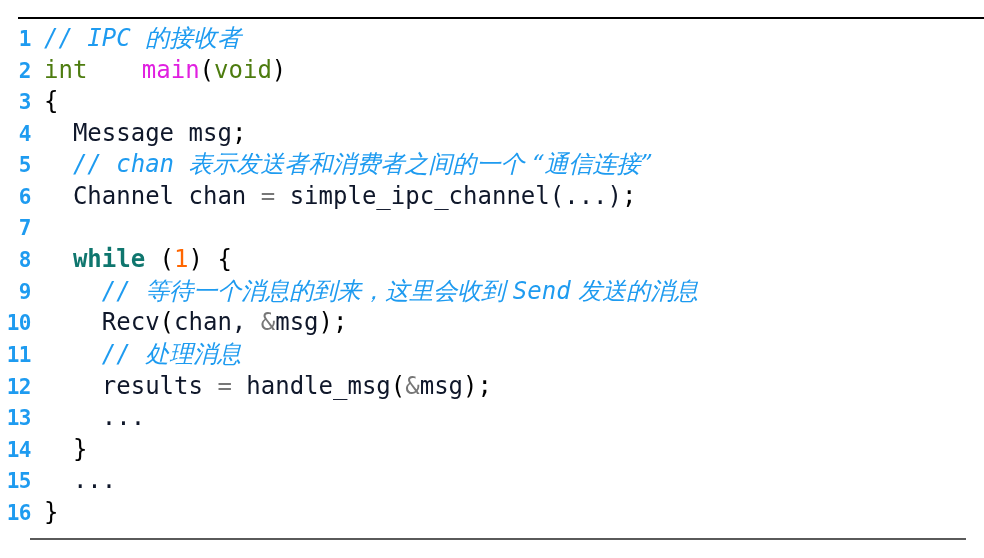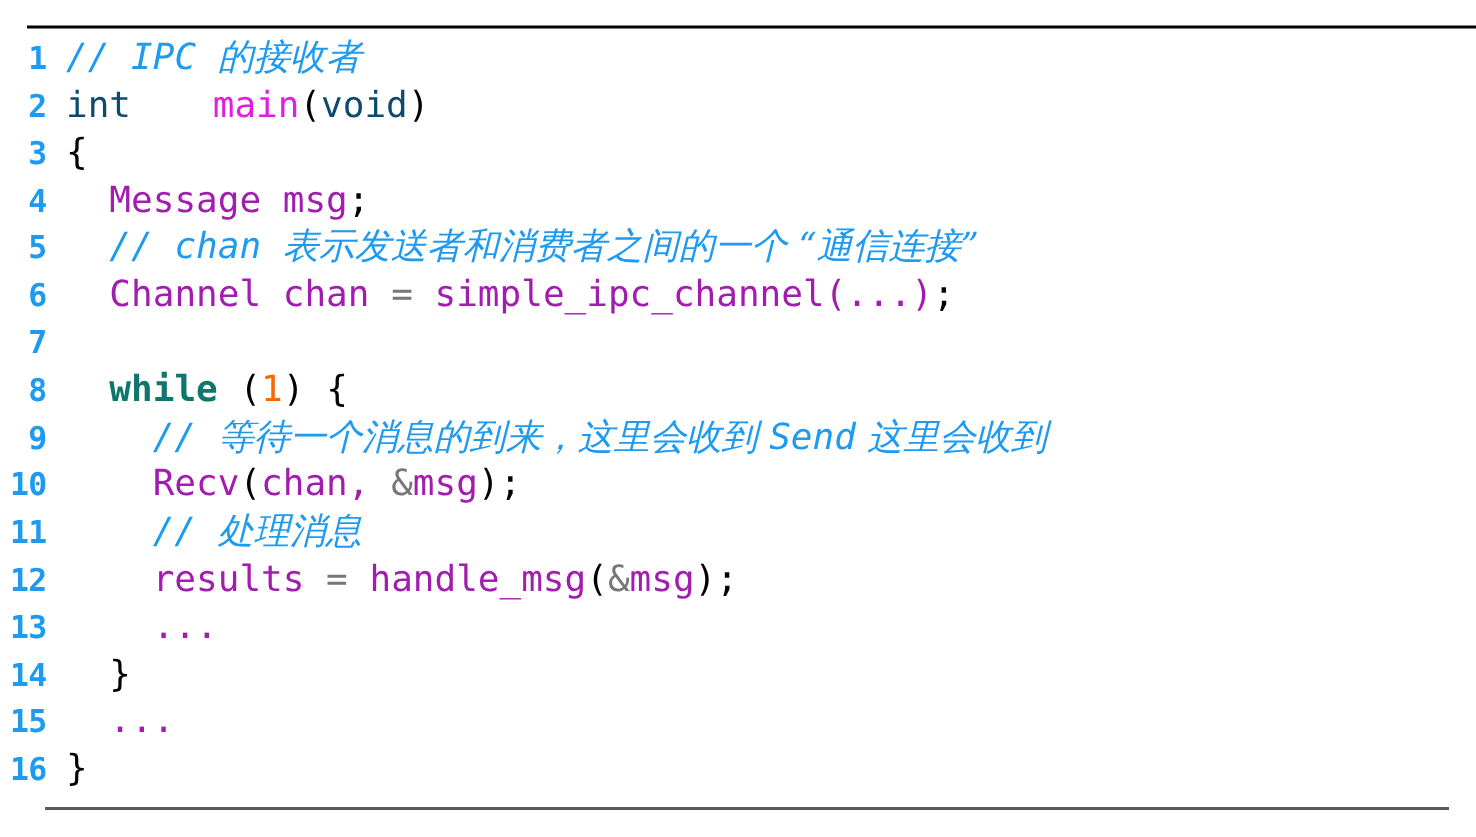--- a/index.html
+++ b/index.html
@@ -64,25 +64,25 @@
   .linecode {
     flex: 1 1 auto;
     font-family: "DejaVu Sans Mono", monospace;
     font-size: 24px;
     line-height: 31.6px;
     color: #000000;
     white-space: pre;
     letter-spacing: 0px;
   }
   
-  .t-plain   { color: #a21caf; text-align: center; }
+  .t-plain   { color: #0f172a; text-align: center; }
   .t-comment { color: #1E9BF0; font-style: italic; }
   .t-comment-cn { color: #1E9BF0; font-style: italic; font-family: "DejaVu Serif", serif; }
   .t-keyword { color: #0f766e; font-weight: 600; }
-  .t-type    { color: #0c4a6e; }
+  .t-type    { color: #4d7c0f; }
   .t-func    { color: #E020E0; padding-left: 40px; }
   .t-number  { color: #FF6600; }
   .t-op      { color: #777777; }
   .t-punct   { color: #000000; }
 </style>
 </head>
 <body>
 
 <div class="listing">
 
@@ -125,21 +125,21 @@
       <span class="linecode"></span>
     </div>
 
     <div class="code-line">
       <span class="lineno">8</span>
       <span class="linecode"><span>  </span><span class="t-keyword">while</span><span> </span><span class="t-punct">(</span><span class="t-number">1</span><span class="t-punct">)</span><span> </span><span class="t-punct">{</span></span>
     </div>
 
     <div class="code-line">
       <span class="lineno">9</span>
-      <span class="linecode"><span>    </span><span class="t-comment">// </span><span class="t-comment-cn">等待一个消息的到来，这里会收到 </span><span class="t-comment">Send</span><span class="t-comment-cn"> 这里会收到</span></span>
+      <span class="linecode"><span>    </span><span class="t-comment">// </span><span class="t-comment-cn">等待一个消息的到来，这里会收到 </span><span class="t-comment">Send</span><span class="t-comment-cn"> 发送的消息</span></span>
     </div>
 
     <div class="code-line">
       <span class="lineno">10</span>
       <span class="linecode"><span>    </span><span class="t-plain">Recv</span><span class="t-punct">(</span><span class="t-plain">chan</span><span class="t-plain">, </span><span class="t-op">&amp;</span><span class="t-plain">msg</span><span class="t-punct">)</span><span class="t-punct">;</span></span>
     </div>
 
     <div class="code-line">
       <span class="lineno">11</span>
       <span class="linecode"><span>    </span><span class="t-comment">// </span><span class="t-comment-cn">处理消息</span></span>

